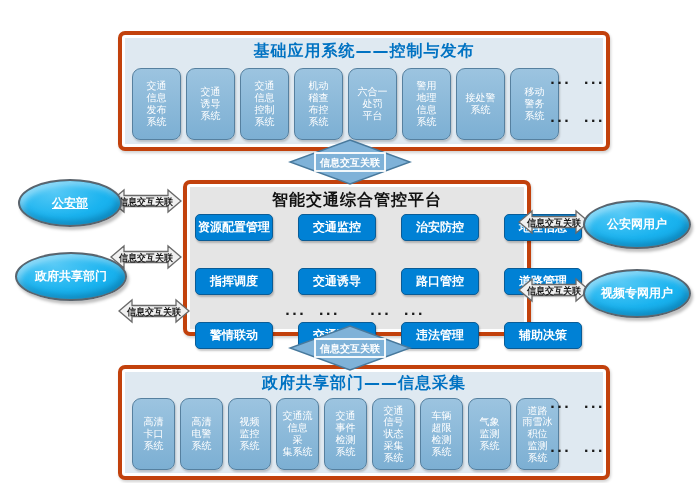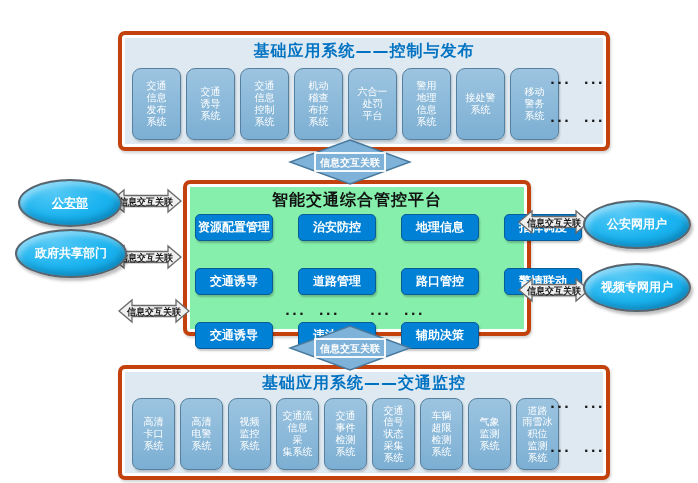--- a/index.html
+++ b/index.html
@@ -9,21 +9,21 @@
   }
   
   .panel{
     position:absolute;background:#dfe9f1;border:4px solid #c2410c;border-radius:7px;
     box-shadow:inset 0 0 0 3px #ffffff,1px 2px 3px rgba(0,0,0,.18);z-index:1;
   }
   .panel-title{
     margin:0;text-align:center;font-size:16px;font-weight:bold;color:#0072c2;
     padding-top:6px;letter-spacing:1px;
   }
-  .platform{background:#86efac;}
+  .platform{background:#e5e5e5;}
   .platform .panel-title{color:#111111;}
   
   .noderow{position:absolute;display:flex;gap:5px;}
   .node{
     display:flex;align-items:center;justify-content:center;text-align:center;
     background:linear-gradient(180deg,#9cc4e0,#7cafd3);
     border:1px solid #56809f;border-radius:9px 8px 8px 8px;
     color:#ffffff;font-size:10px;line-height:1.18;white-space:pre-line;
     box-shadow:1px 2px 2px rgba(0,0,0,.18);
   }
@@ -96,43 +96,44 @@
   <svg class="varrow" style="left:288px;top:139px;" width="124" height="46" viewBox="0 0 124 46">
     <polygon points="62,1 122,23 62,45 2,23" fill="#7fb2d8" stroke="#48799c" stroke-width="1.5"></polygon>
     <rect x="27" y="14" width="70" height="18" fill="#7fb2d8" stroke="#ffffff" stroke-width="1.8"></rect>
     <text x="62" y="23.5" text-anchor="middle" dominant-baseline="central" font-size="10" font-weight="bold" fill="#ffffff">信息交互关联</text>
   </svg>
 
   <section class="panel platform" style="left:183px;top:180px;width:340px;height:148px;">
     <h2 class="panel-title">智能交通综合管控平台</h2>
     <div class="modules">
       <div class="module">资源配置管理</div>
+      <div class="module">交通监控</div>
       <div class="module">治安防控</div>
       <div class="module">地理信息</div>
       <div class="module">指挥调度</div>
       <div class="module">交通诱导</div>
+      <div class="module">路口管控</div>
       <div class="module">道路管理</div>
-      <div class="module">路口管控</div>
       <div class="module">警情联动</div>
       <div class="module">交通诱导</div>
       <div class="module">违法管理</div>
       <div class="module">辅助决策</div>
     </div>
     <span class="dots" style="left:98px;top:122px;">···  ···</span>
     <span class="dots" style="left:183px;top:122px;">···  ···</span>
   </section>
 
   <svg class="varrow" style="left:288px;top:325px;" width="124" height="46" viewBox="0 0 124 46">
     <polygon points="62,1 122,23 62,45 2,23" fill="#7fb2d8" stroke="#48799c" stroke-width="1.5"></polygon>
     <rect x="27" y="14" width="70" height="18" fill="#7fb2d8" stroke="#ffffff" stroke-width="1.8"></rect>
     <text x="62" y="23.5" text-anchor="middle" dominant-baseline="central" font-size="10" font-weight="bold" fill="#ffffff">信息交互关联</text>
   </svg>
 
   <section class="panel" style="left:118px;top:365px;width:484px;height:107px;">
-    <h2 class="panel-title" style="padding-top:4px;">基础应用系统——交通监控</h2>
+    <h2 class="panel-title" style="padding-top:4px;">政府共享部门——信息采集</h2>
     <div class="noderow" style="left:10px;top:29px;">
       <div class="node bottom">高清
 卡口
 系统</div>
       <div class="node bottom">高清
 电警
 系统</div>
       <div class="node bottom">视频
 监控
 系统</div>
@@ -160,24 +161,24 @@
 雨雪冰
 积位
 监测
 系统</div>
     </div>
     <span class="dots" style="left:428px;top:30px;">···  ···</span>
     <span class="dots" style="left:428px;top:74px;">···  ···</span>
   </section>
 
   <div class="ellipse" style="left:18px;top:179px;width:100px;height:44px;text-decoration:underline;">公安部</div>
-  <div class="ellipse" style="left:15px;top:229px;width:108px;height:45px;">政府共享部门</div>
+  <div class="ellipse" style="left:15px;top:252px;width:108px;height:45px;">政府共享部门</div>
 
   <div class="ellipse" style="left:583px;top:200px;width:104px;height:45px;text-align:right;">公安网用户</div>
-  <div class="ellipse" style="left:583px;top:263px;width:104px;height:45px;font-family:Liberation Serif, serif;">视频专网用户</div>
+  <div class="ellipse" style="left:583px;top:269px;width:104px;height:45px;font-family:Liberation Serif, serif;">视频专网用户</div>
 
   <svg class="harrow" style="left:110px;top:186px;" viewBox="0 0 72 30">
     <polygon points="1,15 14,4 14,9.5 58,9.5 58,4 71,15 58,26 58,20.5 14,20.5 14,26" fill="#f0f0f0" stroke="#6a6a6a" stroke-width="1.3"></polygon>
     <text x="36" y="15.5" text-anchor="middle" dominant-baseline="central" font-size="9.5" font-weight="bold" fill="#1a1a1a" textLength="54" lengthAdjust="spacingAndGlyphs">信息交互关联</text>
   </svg>
   <svg class="harrow" style="left:110px;top:242px;" viewBox="0 0 72 30">
     <polygon points="1,15 14,4 14,9.5 58,9.5 58,4 71,15 58,26 58,20.5 14,20.5 14,26" fill="#f0f0f0" stroke="#6a6a6a" stroke-width="1.3"></polygon>
     <text x="36" y="15.5" text-anchor="middle" dominant-baseline="central" font-size="9.5" font-weight="bold" fill="#1a1a1a" textLength="54" lengthAdjust="spacingAndGlyphs">信息交互关联</text>
   </svg>
   <svg class="harrow" style="left:118px;top:296px;" viewBox="0 0 72 30">

